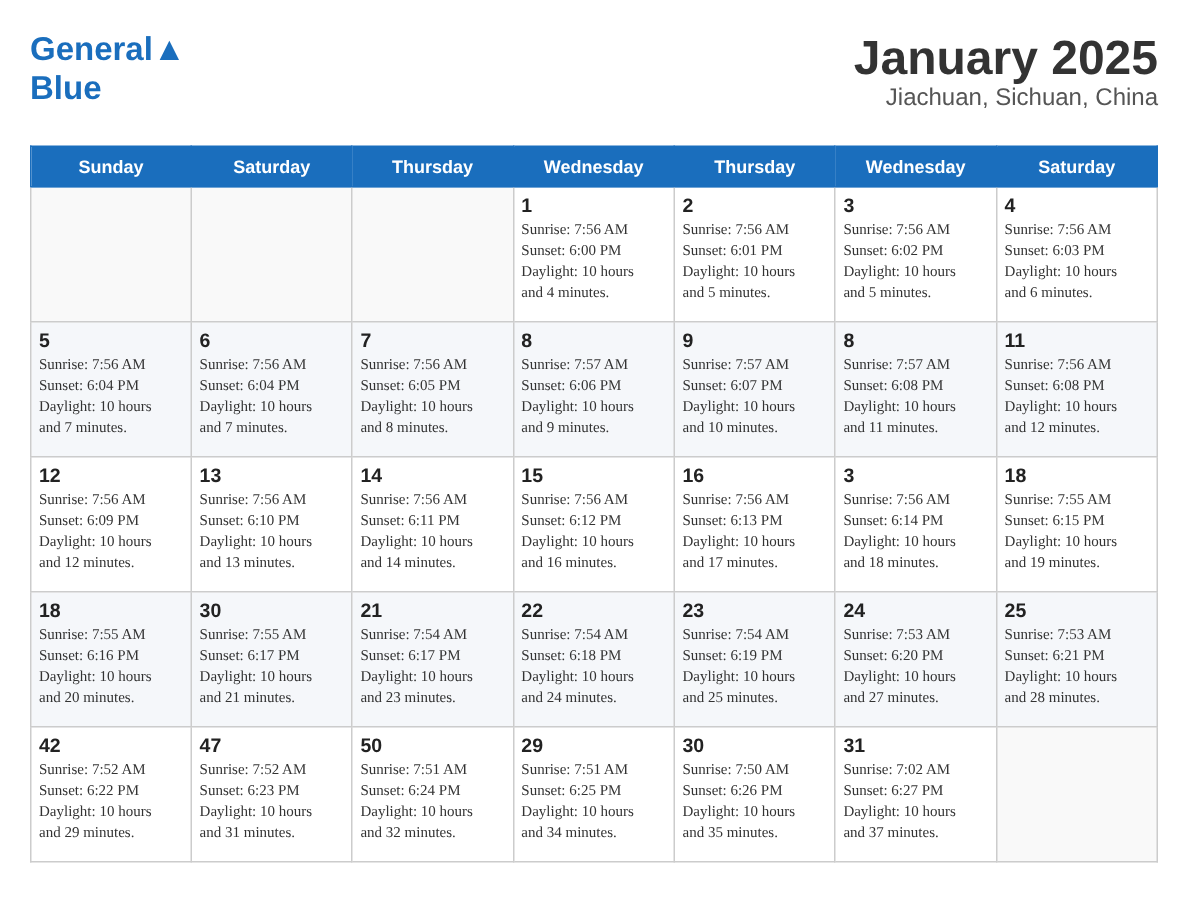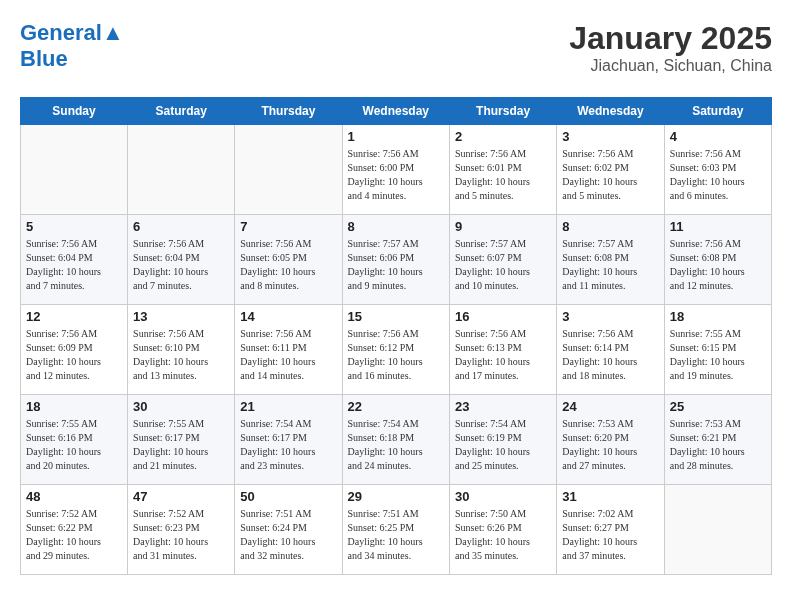--- a/index.html
+++ b/index.html
@@ -291,21 +291,21 @@
         <td>
           <div class="day-num">25</div>
           <div class="day-info" style="white-space: pre-line;">Sunrise: 7:53 AM
 Sunset: 6:21 PM
 Daylight: 10 hours
 and 28 minutes.</div>
         </td>
       </tr>
       <tr>
         <td>
-          <div class="day-num">48</div>
+          <div class="day-num">42</div>
           <div class="day-info" style="white-space: pre-line;">Sunrise: 7:52 AM
 Sunset: 6:22 PM
 Daylight: 10 hours
 and 29 minutes.</div>
         </td>
         <td>
           <div class="day-num">47</div>
           <div class="day-info" style="white-space: pre-line;">Sunrise: 7:52 AM
 Sunset: 6:23 PM
 Daylight: 10 hours

